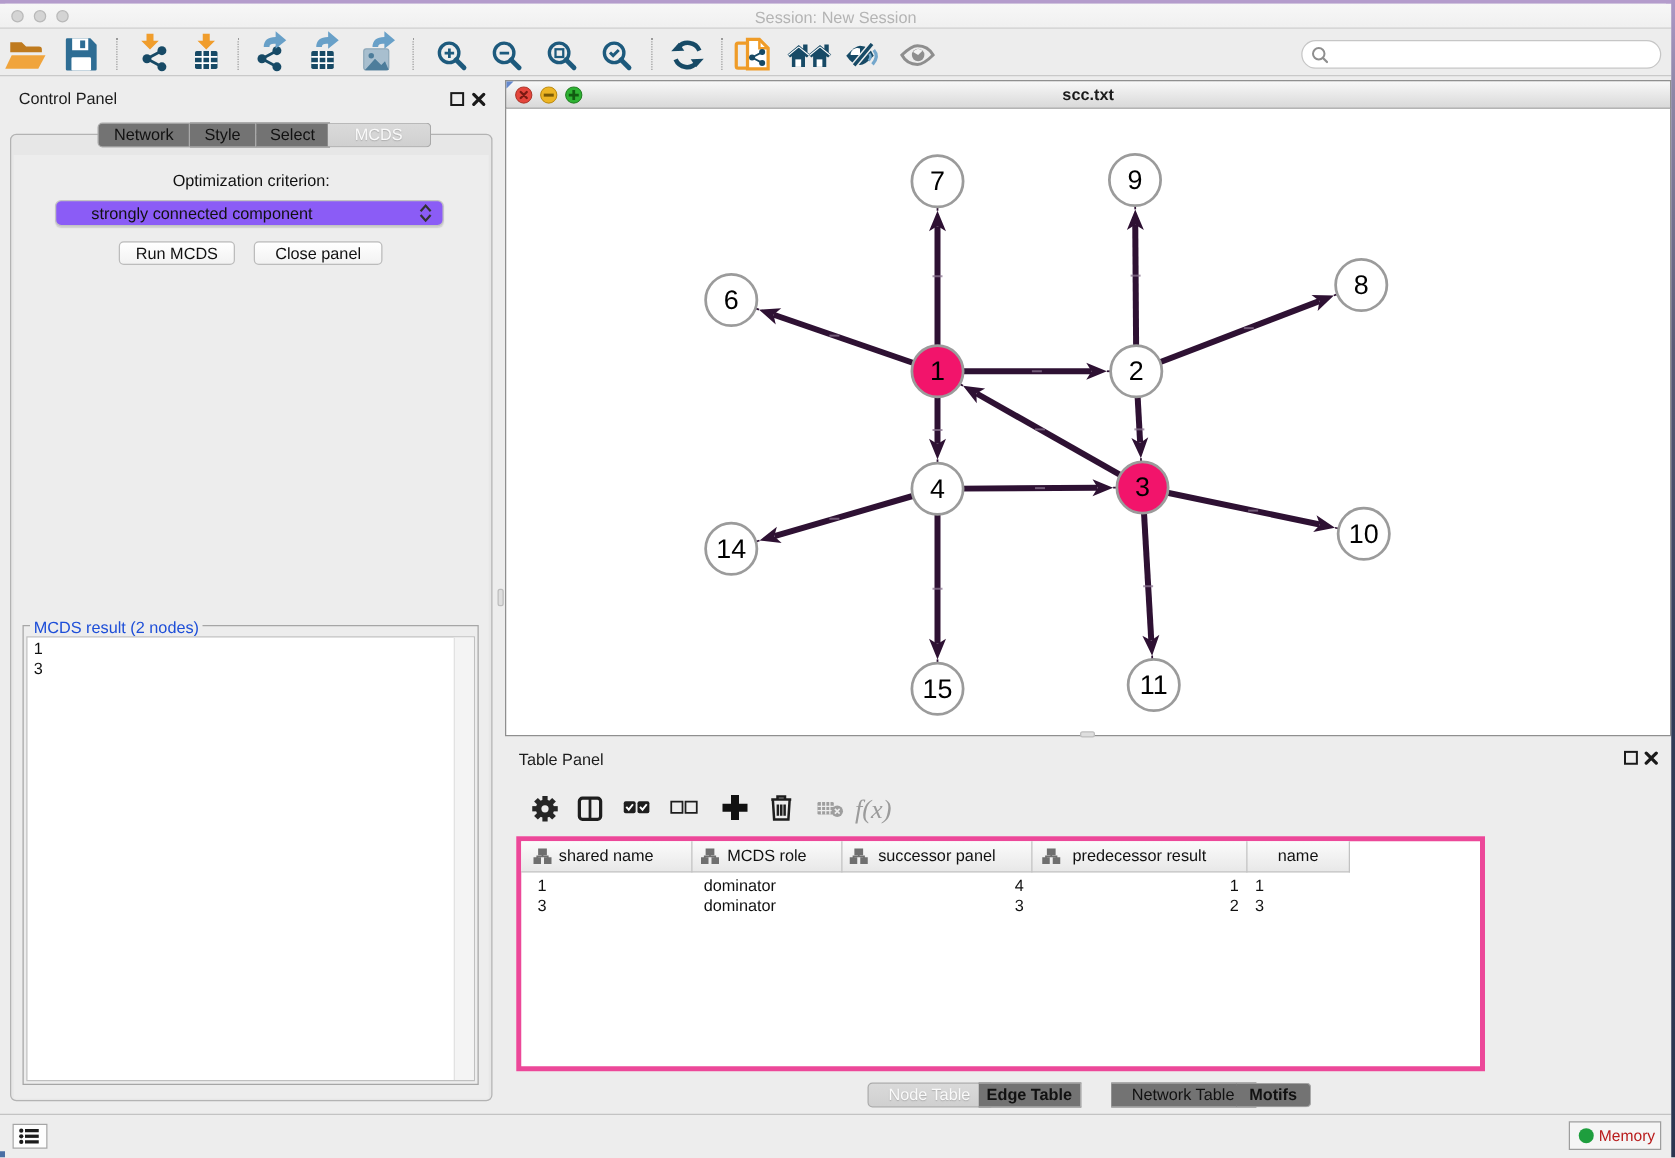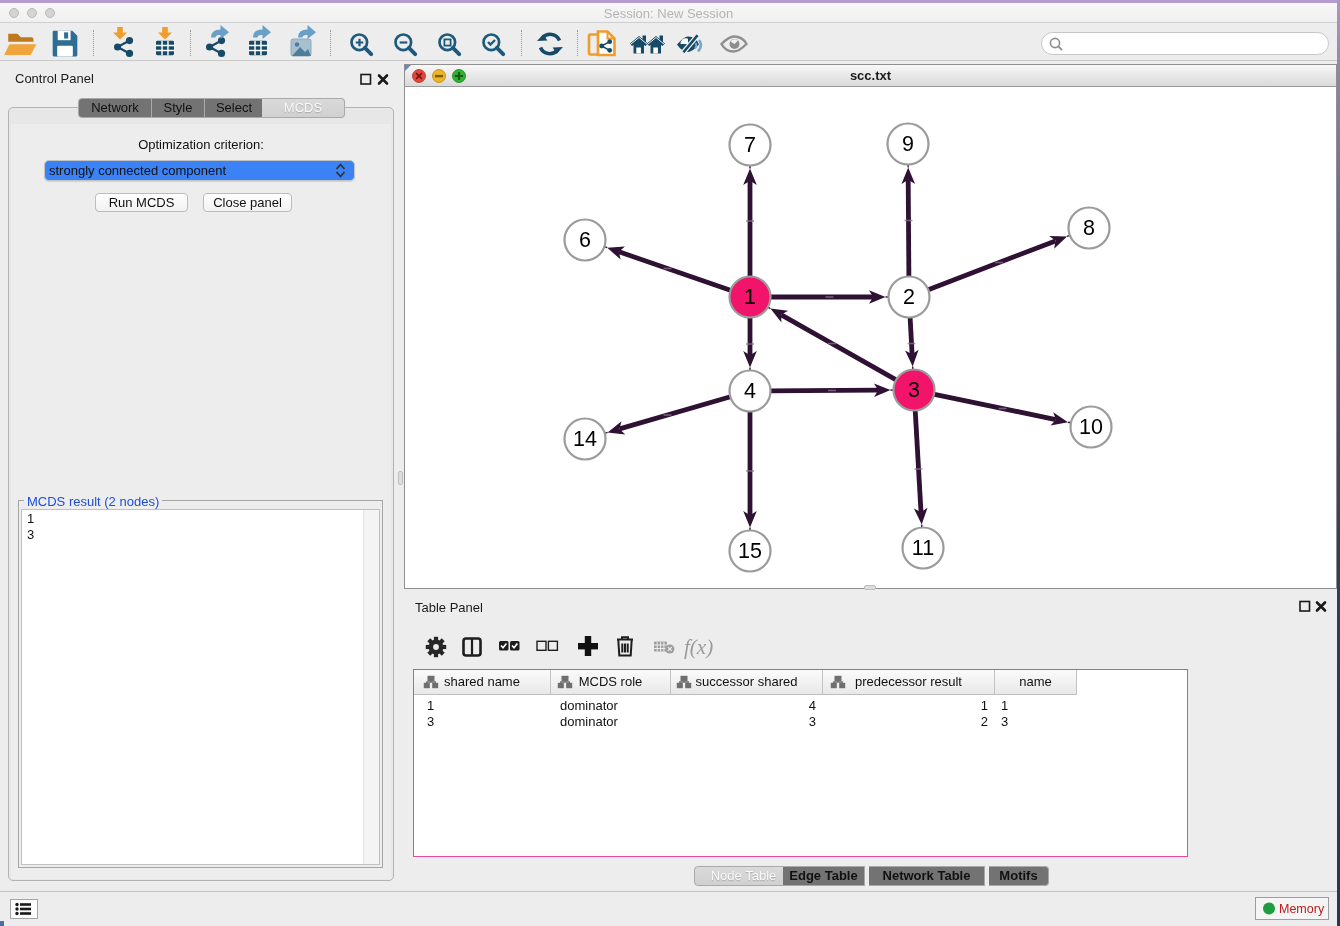--- a/index.html
+++ b/index.html
@@ -15,33 +15,33 @@
 #toolbar { left:0; top:24px; width:1337px; height:37px; background:#ededed; border-bottom:1px solid #c9c9c9; }
 .tsep { position:absolute; top:6px; height:26px; width:0; border-left:1px dotted #9a9a9a; }
 #search { left:1041px; top:32px; width:288px; height:23px; background:#fff; border:1px solid #c6c6c6; border-radius:12px; }
 
 #cp-title { left:15px; top:71px; font-size:13px; color:#1c1c1c; }
 #tabs { left:78px; top:98px; height:20px; }
 .tab { position:absolute; top:0; height:20px; background:#737373; border:1px solid #a9a9a9; font-size:13px; text-align:center; line-height:18px; color:#111; }
 #tabpane { left:8px; top:107px; width:386px; height:774px; border:1px solid #b3b3b3; border-radius:5px; background:#e7e7e7; }
 #cp-inner { left:11px; top:124px; width:380px; height:755px; background:#ededed; }
 #optlabel { left:0; top:137px; width:402px; text-align:center; font-size:13px; color:#111; }
-#combo { left:44px; top:160px; width:311px; height:21px; background:#3b82f6; border:1px solid #c3c3c3; border-radius:5px; box-shadow:0 1px 1px rgba(0,0,0,.12); font-size:13px; line-height:19px; padding-left:4px; color:#111; }
+#combo { left:44px; top:160px; width:311px; height:21px; background:#8b5cf6; border:1px solid #c3c3c3; border-radius:5px; box-shadow:0 1px 1px rgba(0,0,0,.12); font-size:13px; line-height:19px; padding-left:28px; color:#111; }
 .btn { position:absolute; height:19px; background:linear-gradient(#ffffff,#f2f2f2); border:1px solid #bcbcbc; border-radius:4px; font-size:13px; text-align:center; line-height:17px; color:#111; }
 #fieldset { left:18px; top:500px; width:365px; height:368px; border:1px solid #a6a6a6; }
 #fs-legend { left:24px; top:494px; background:#ededed; padding:0 3px; font-size:13px; color:#1d4ed8; }
 #fs-white { left:21px; top:509px; width:359px; height:356px; background:#fff; border:1px solid #c0c0c0; }
 #fs-scroll { left:363px; top:510px; width:16px; height:354px; background:#f4f4f4; border-left:1px solid #e2e2e2; }
 #fs-text { left:27px; top:511px; font-size:13px; color:#111; line-height:16px; }
 
 #netframe { left:404px; top:64px; width:933px; height:525px; border:1px solid #8f8f8f; background:#fff; }
 #nettitle { left:404px; top:64px; width:933px; height:23px; background:linear-gradient(#f8f8f8,#d9d9d9); border:1px solid #8f8f8f; border-bottom:1px solid #9c9c9c; font-size:13px; font-weight:bold; color:#1a1a1a; text-align:center; line-height:22px; }
 
 #tp-title { left:415px; top:600px; font-size:13px; color:#1c1c1c; }
-#tbl { left:413px; top:669px; width:775px; height:188px; background:#fff; border:1px solid #ec4899; }
+#tbl { left:413px; top:669px; width:775px; height:188px; background:#fff; border:4px solid #ec4899; }
 #thead { position:absolute; left:0; top:0; width:663px; height:25px; background:linear-gradient(#fbfbfb,#e8e8e8); border-bottom:1px solid #bdbdbd; }
 .hcell { position:absolute; top:0; height:25px; border-right:1px solid #c2c2c2; font-size:13px; color:#111; text-align:center; line-height:24px; }
 .tr { position:absolute; font-size:13px; color:#111; height:16px; line-height:16px; }
 
 #btabs { left:694px; top:866px; height:20px; }
 
 #statusbar { left:0; top:891px; width:1337px; height:35px; background:#ededed; border-top:1px solid #c3c3c3; }
 #listbtn { left:10px; top:899px; width:28px; height:20px; background:#fdfdfd; border:1px solid #a5a5a5; }
 #membtn { left:1255px; top:897px; width:74px; height:23px; background:#f5f5f5; border:1px solid #9e9e9e; font-size:12.5px; color:#b91c1c; }
 </style>
@@ -206,21 +206,21 @@
   <div class="tab" style="left:74px;width:53px;border-left:none;">Style</div>
   <div class="tab" style="left:127px;width:59px;border-left:none;">Select</div>
   <div class="tab" style="left:184px;width:83px;border-left:none;border-radius:0 4px 4px 0;background:linear-gradient(#dadada,#d0d0d0);color:#fafafa;text-shadow:0 1px 1px #aaa;">MCDS</div>
 </div>
 <div class="abs" id="optlabel">Optimization criterion:</div>
 <div class="abs" id="combo">strongly connected component<svg width="11" height="15" style="position:absolute;right:8px;top:2px">
       <path d="M1.5 6 L5.5 1.5 L9.5 6" fill="none" stroke="#333" stroke-width="1.8"></path>
       <path d="M1.5 9 L5.5 13.5 L9.5 9" fill="none" stroke="#333" stroke-width="1.8"></path>
     </svg></div>
 <div class="abs btn" style="left:95px;top:193px;width:93px;">Run MCDS</div>
-<div class="abs btn" style="left:203px;top:193px;width:89px;">Close panel</div>
+<div class="abs btn" style="left:203px;top:193px;width:103px;">Close panel</div>
 <div class="abs" id="fieldset"></div>
 <div class="abs" id="fs-legend">MCDS result (2 nodes)</div>
 <div class="abs" id="fs-white"></div>
 <div class="abs" id="fs-scroll"></div>
 <div class="abs" id="fs-text">1<br>3</div>
 
 <div class="abs" id="netframe"></div>
 <div class="abs" id="nettitle">scc.txt</div>
 <svg class="abs" style="left:412px;top:69px" width="56" height="15">
 <circle cx="7" cy="7" r="6.5" fill="#e4463c" stroke="#a93226" stroke-width="0.8"></circle>
@@ -370,21 +370,21 @@
       <path d="M-10 -2 H3 M-10 1.5 H3 M-6.8 -5.5 V4.5 M-3.4 -5.5 V4.5 M-0.1 -5.5 V4.5" stroke="#ededed" stroke-width="1"></path>
       <circle cx="5.8" cy="2" r="4.6"></circle>
       <path d="M3.9 0.1 L7.7 3.9 M7.7 0.1 L3.9 3.9" stroke="#ededed" stroke-width="1.3"></path>
     </g>
 <text x="271" y="24" font-family="Liberation Serif" font-style="italic" font-size="21" fill="#9b9b9b">f(x)</text>
 </svg>
 <div class="abs" id="tbl">
   <div id="thead">
     <div class="hcell" style="left:0;width:137px;">shared name</div>
     <div class="hcell" style="left:137px;width:120px;">MCDS role</div>
-    <div class="hcell" style="left:257px;width:152px;">successor shared</div>
+    <div class="hcell" style="left:257px;width:152px;">successor panel</div>
     <div class="hcell" style="left:409px;width:172px;">predecessor result</div>
     <div class="hcell" style="left:581px;width:82px;">name</div>
     <svg width="663" height="25" style="position:absolute;left:0;top:0">
       <defs>
           <g id="treeic" fill="none" stroke="#6f6f6f" stroke-width="1.4">
             <rect x="-2.8" y="-5.5" width="5.6" height="4" fill="#6f6f6f"></rect>
             <rect x="-6.5" y="1.5" width="4.6" height="4" fill="#6f6f6f"></rect>
             <rect x="1.9" y="1.5" width="4.6" height="4" fill="#6f6f6f"></rect>
             <path d="M0 -1.5 V0 M-4.2 1.5 V0 H4.2 V1.5"></path>
           </g>
@@ -403,21 +403,21 @@
   <div class="tr" style="left:13px;top:44px;">3</div>
   <div class="tr" style="left:146px;top:44px;">dominator</div>
   <div class="tr" style="left:257px;top:44px;width:145px;text-align:right;">3</div>
   <div class="tr" style="left:409px;top:44px;width:165px;text-align:right;">2</div>
   <div class="tr" style="left:587px;top:44px;">3</div>
 </div>
 
 <div class="abs" id="btabs">
   <div class="tab" style="left:0;width:99px;border-radius:4px 0 0 4px;background:linear-gradient(#dadada,#d0d0d0);color:#fafafa;text-shadow:0 1px 1px #aaa;">Node Table</div>
   <div class="tab" style="left:89px;width:82px;border-left:none;font-weight:bold;">Edge Table</div>
-  <div class="tab" style="left:175px;width:116px;border-left:none;font-weight:bold;">Network Table</div>
+  <div class="tab" style="left:195px;width:116px;border-left:none;font-weight:normal;">Network Table</div>
   <div class="tab" style="left:295px;width:60px;border-left:none;border-radius:0 4px 4px 0;font-weight:bold;">Motifs</div>
 </div>
 
 <div class="abs" id="statusbar"></div>
 <div class="abs" id="listbtn"><svg width="26" height="18">
       <g fill="#1b1b1b">
         <circle cx="6" cy="4.5" r="1.7"></circle>
         <circle cx="6" cy="9" r="1.7"></circle>
         <circle cx="6" cy="13.5" r="1.7"></circle>
         <rect x="9" y="3.2" width="11" height="2.6"></rect>

